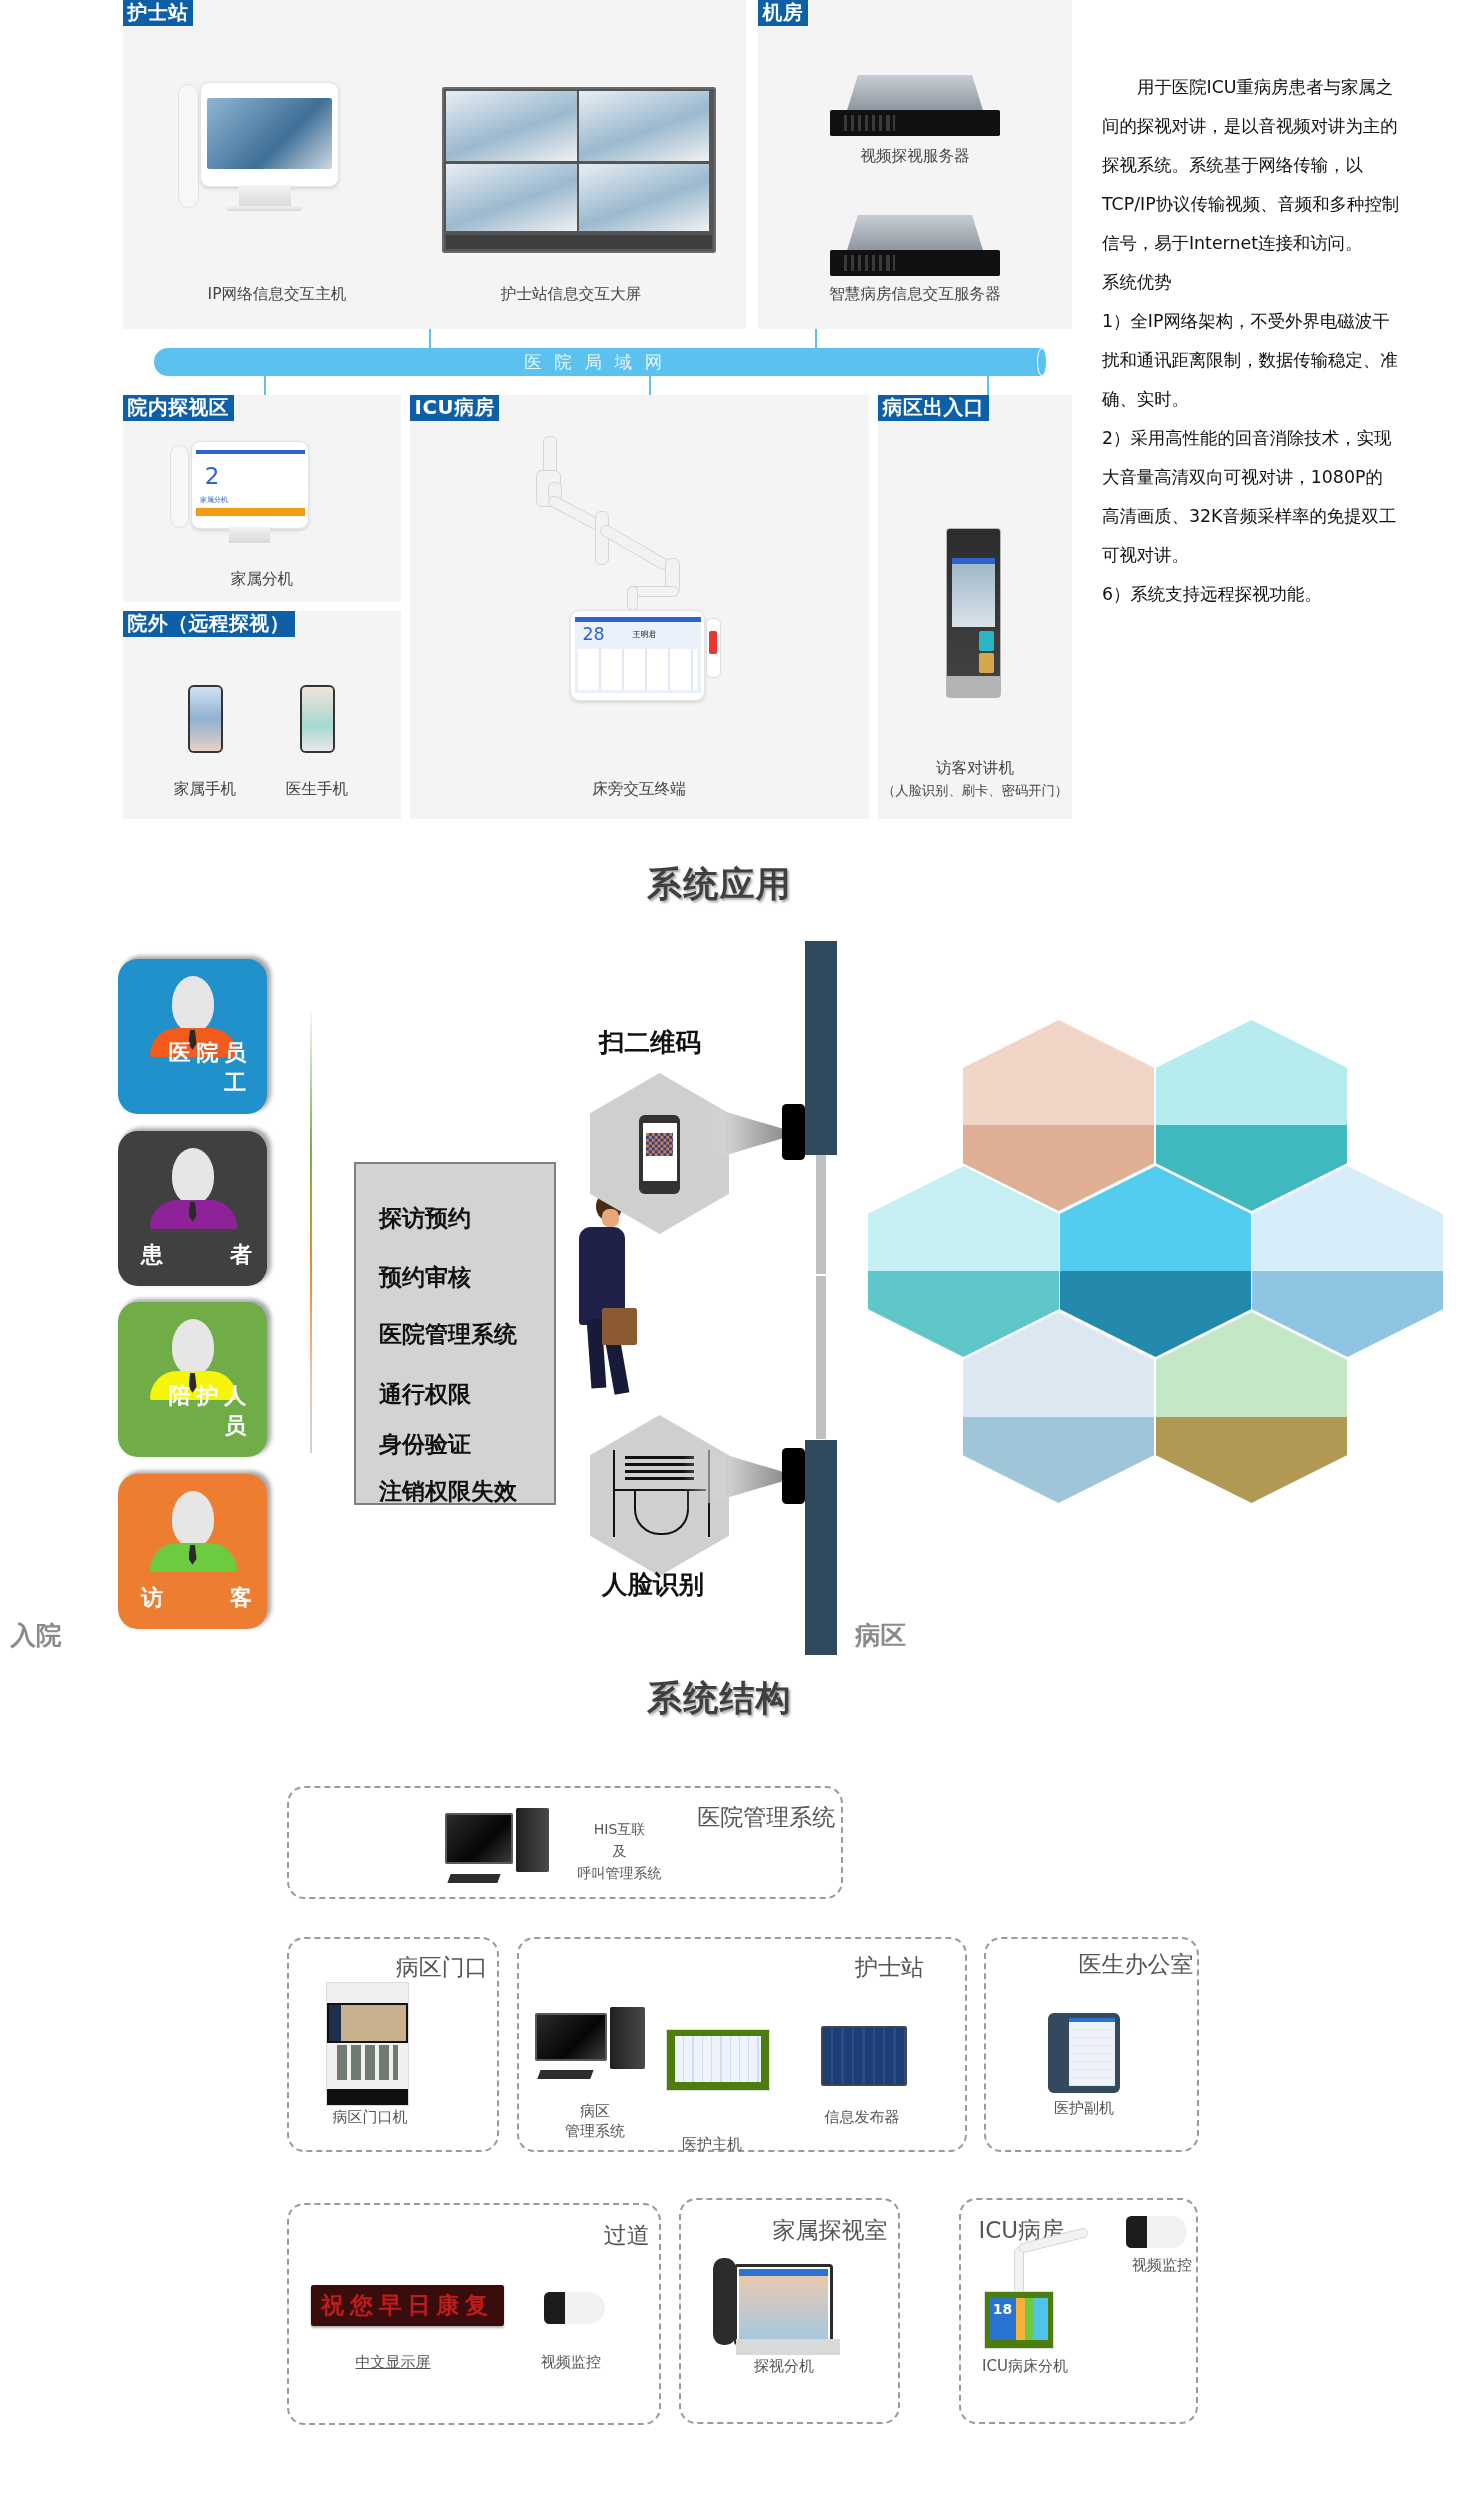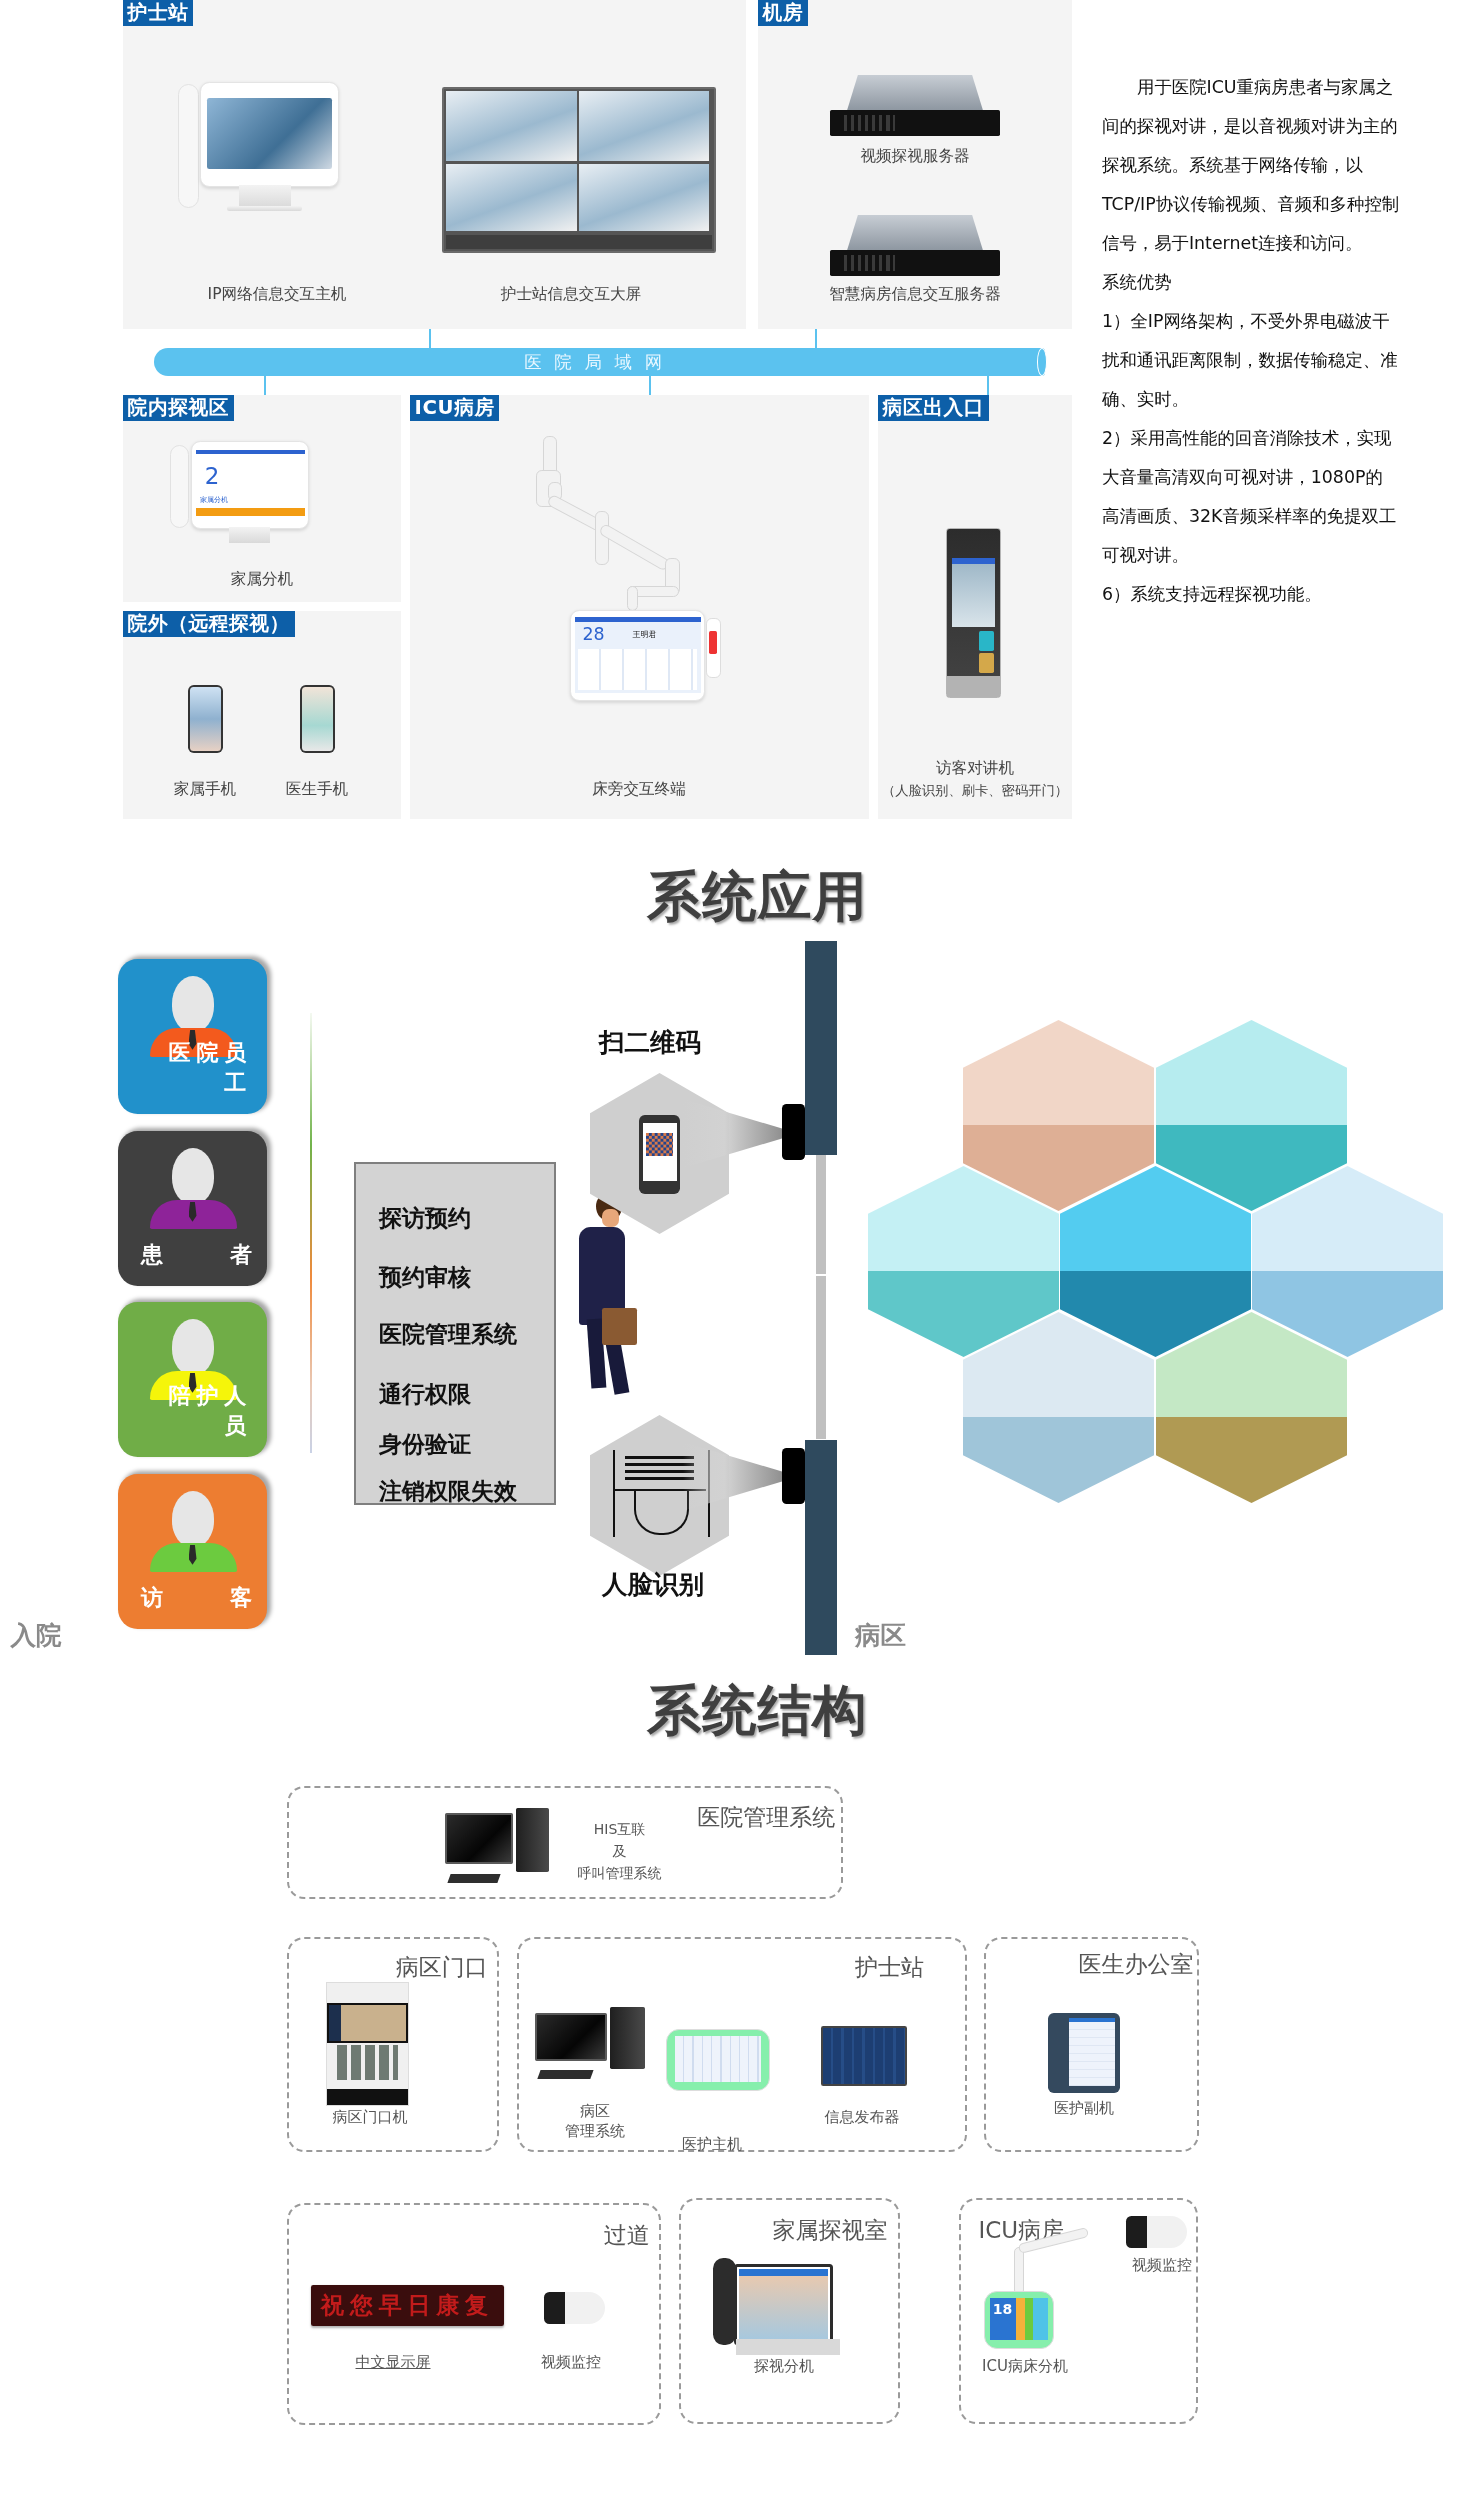--- a/index.html
+++ b/index.html
@@ -26,21 +26,21 @@
   .bigscreen .cell{position:absolute;background:linear-gradient(160deg,#e8eef3,#9bb9cf 55%,#f1f1f1);}
   .phone{position:absolute;background:#333;border-radius:5.8px;padding:2.3px;box-sizing:border-box;}
   .phone .sc{width:100%;height:100%;border-radius:3.5px;background:linear-gradient(#cfe2f3,#8fb1cf 50%,#e7d1c4);}
   .arm{position:absolute;background:#f2f2f2;border:1.2px solid #d6d6d6;border-radius:5.8px;}
   .doorunit{position:absolute;background:linear-gradient(#2c2c2c,#444);border-radius:3.5px;}
   
   .desc{position:absolute;left:1102px;top:68px;width:298px;font-size:17.4px;line-height:39px;color:#111;}
   .desc p{margin:0;}
   .desc .indent{text-indent:35px;}
   
-  .sec-title{position:absolute;font-size:54px;font-weight:bold;color:#3f3f3f;text-shadow:1.7px 1.7px 2.3px rgba(0,0,0,.35);letter-spacing:1.2px;white-space:nowrap;}
+  .sec-title{position:absolute;font-size:35px;font-weight:bold;color:#3f3f3f;text-shadow:1.7px 1.7px 2.3px rgba(0,0,0,.35);letter-spacing:1.2px;white-space:nowrap;}
   .role{position:absolute;left:118px;width:149px;height:155px;border-radius:19.7px;box-shadow:3.5px -2.3px 4.6px rgba(0,0,0,.35);overflow:hidden;}
   .role .head{position:absolute;left:50%;top:17.4px;width:42px;height:56px;margin-left:-21px;background:#e6e6e6;border-radius:50% 50% 46% 46%;}
   .role .body{position:absolute;left:50%;top:69px;width:87px;height:29px;margin-left:-43px;border-radius:35px 35px 2.3px 2.3px;}
   .role .tie{position:absolute;left:50%;top:71px;width:8px;height:19.7px;margin-left:-4px;background:#2a2a2a;clip-path:polygon(20% 0,80% 0,100% 70%,50% 100%,0 70%);}
   .role .lbl{position:absolute;left:23px;right:15px;bottom:16px;color:#fff;font-weight:bold;font-size:22px;display:flex;justify-content:space-between;text-align:right;}
   .divider{position:absolute;left:310px;top:1013px;width:1.7px;height:440px;background:linear-gradient(#f4f9f1,#71b34b 30%,#ef8a3c 60%,#e9c9b6 85%,#c9d2e6);}
   .proc-box{position:absolute;left:354px;top:1162px;width:202px;height:343px;background:#d3d3d3;border:2.3px solid #7f7f7f;box-sizing:border-box;}
   .proc-item{position:absolute;left:23px;font-size:23px;font-weight:bold;color:#111;white-space:nowrap;}
   .wall{position:absolute;left:805px;width:32px;background:#2f4a5e;}
   .wall-gap{position:absolute;left:816px;width:10.4px;background:#c0c0c0;}
@@ -54,21 +54,21 @@
   
   .sbox{position:absolute;border:2.3px dashed #9a9a9a;border-radius:17.4px;box-sizing:border-box;}
   .sbox-title{position:absolute;font-size:23px;color:#555;white-space:nowrap;}
   .s-label{position:absolute;font-size:15px;color:#555;text-align:center;white-space:nowrap;transform:translateX(-50%);line-height:19.7px;}
   .pc{position:absolute;}
   .pc .mon{position:absolute;left:0;top:5.8px;width:62%;height:62%;background:linear-gradient(135deg,#2b2b2b,#050505 60%,#3a3a3a);border:2.9px solid #5a5a5a;border-radius:1.7px;}
   .pc .tower{position:absolute;right:0;top:0;width:32%;height:86%;background:linear-gradient(90deg,#1f1f1f,#4a4a4a);border-radius:1.7px;}
   .pc .kb{position:absolute;left:4%;bottom:0;width:48%;height:12%;background:#2e2e2e;transform:skewX(-20deg);}
   .led{position:absolute;background:#3a0d0d;border-radius:2.3px;color:#c21b1b;font-weight:bold;letter-spacing:5.8px;text-align:center;box-shadow:0 1.2px 2.3px rgba(0,0,0,.3);}
   .camera{position:absolute;background:linear-gradient(90deg,#1c1c1c 0 35%,#f1f1f1 35%);border-radius:5.8px 17.4px 17.4px 5.8px;}
-  .tablet{position:absolute;background:#86efac;border:1.7px solid #ddd;border-radius:13px;}
+  .tablet{position:absolute;background:#4d7c0f;border:1.7px solid #ddd;border-radius:1px;}
   .tablet .sc{position:absolute;left:8%;top:10%;right:8%;bottom:14%;background:linear-gradient(#2a74d1 0 12%,#eef3fb 12%);}
   .pad-dark{position:absolute;background:#1c2f4d;border:2.3px solid #444;border-radius:2.3px;}
 </style>
 </head>
 <body>
 
 <div>
 
   <div class="panel" style="left:123px;top:0;width:623px;height:329px;">
     <div class="tag">护士站</div>

